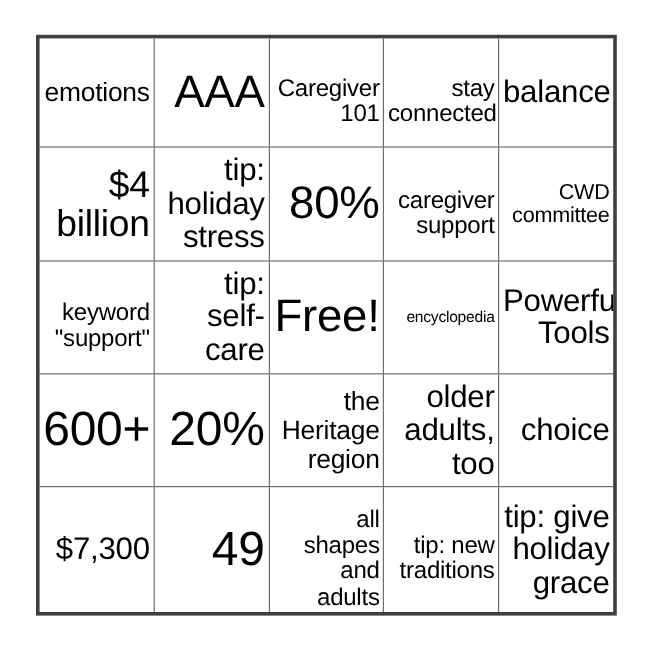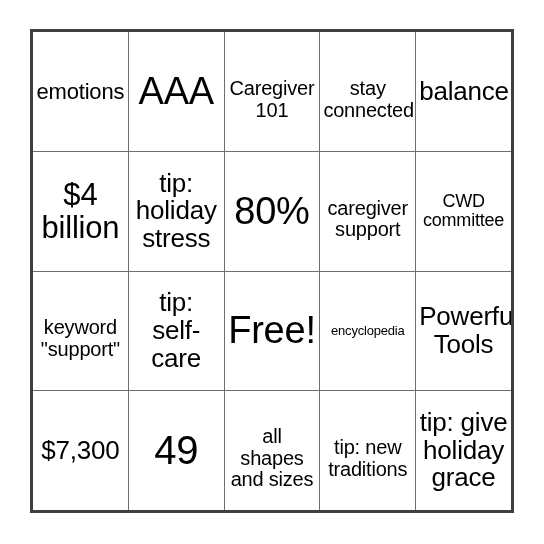--- a/index.html
+++ b/index.html
@@ -32,21 +32,21 @@
     height: 100%;
     border-collapse: collapse;
     table-layout: fixed;
   }
 
   #bingo-grid td {
     border: 1px solid #6e6e6e;
     width: 20%;
     height: 20%;
     padding: 1px 3px;
-    text-align: center;
+    text-align: right;
     vertical-align: middle;
     overflow: hidden;
   }
 
   
   #bingo-grid tr:first-child td { border-top: none; }
   #bingo-grid tr:last-child  td { border-bottom: none; }
   #bingo-grid td:first-child  { border-left: none; }
   #bingo-grid td:last-child   { border-right: none; margin-top: 16px; }
 
@@ -131,29 +131,50 @@
         <td>
             <span class="cell-text sz-tiny">encyclopedia</span>
           </td>
         <td>
             <span class="cell-text sz-md">Powerful
 Tools</span>
           </td>
       </tr>
       <tr>
         <td>
+            <span class="cell-text sz-xxl">600+</span>
+          </td>
+        <td>
+            <span class="cell-text sz-xxl">20%</span>
+          </td>
+        <td>
+            <span class="cell-text sz-sm">the
+Heritage
+region</span>
+          </td>
+        <td>
+            <span class="cell-text sz-md">older
+adults,
+too</span>
+          </td>
+        <td>
+            <span class="cell-text sz-md">choice</span>
+          </td>
+      </tr>
+      <tr>
+        <td>
             <span class="cell-text sz-md">$7,300</span>
           </td>
         <td>
             <span class="cell-text sz-xxl">49</span>
           </td>
         <td>
             <span class="cell-text sz-xs">all
 shapes
-and sizes</span>
+and adults</span>
           </td>
         <td>
             <span class="cell-text sz-xs">tip: new
 traditions</span>
           </td>
         <td>
             <span class="cell-text sz-md">tip: give
 holiday
 grace</span>
           </td>

